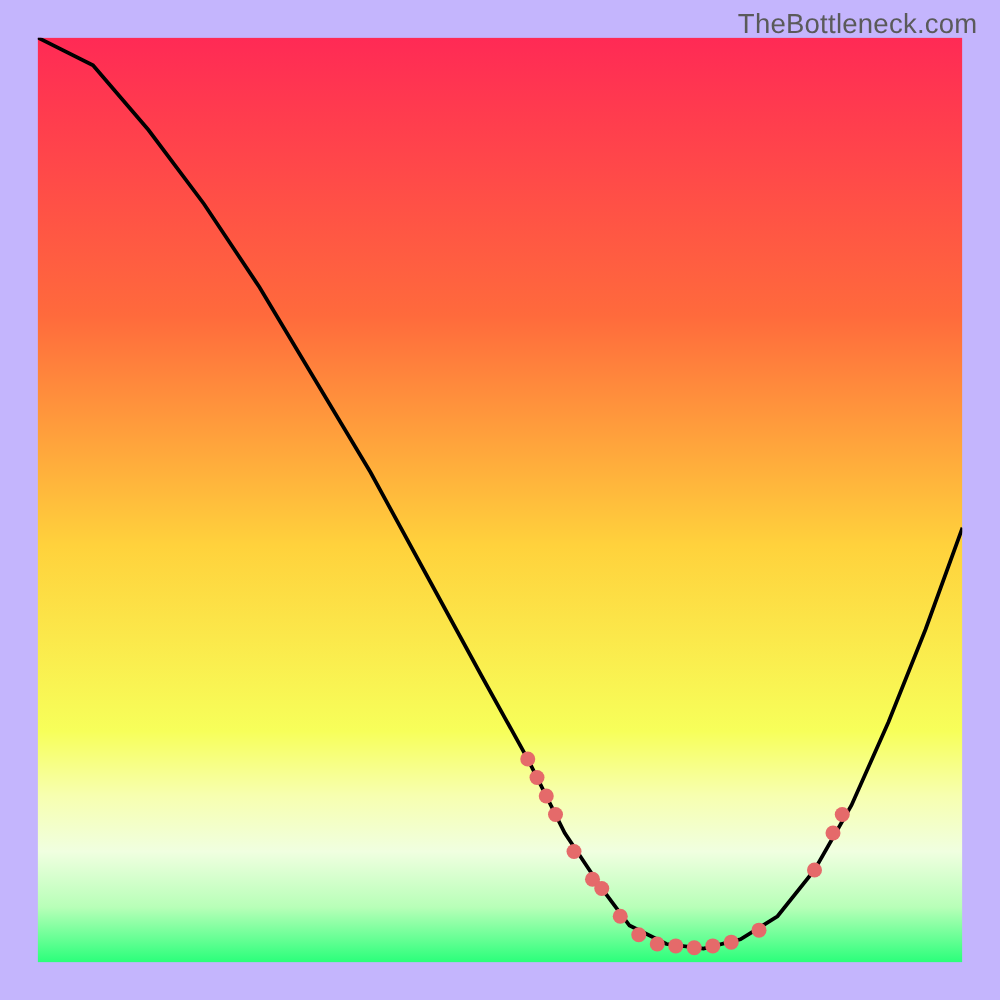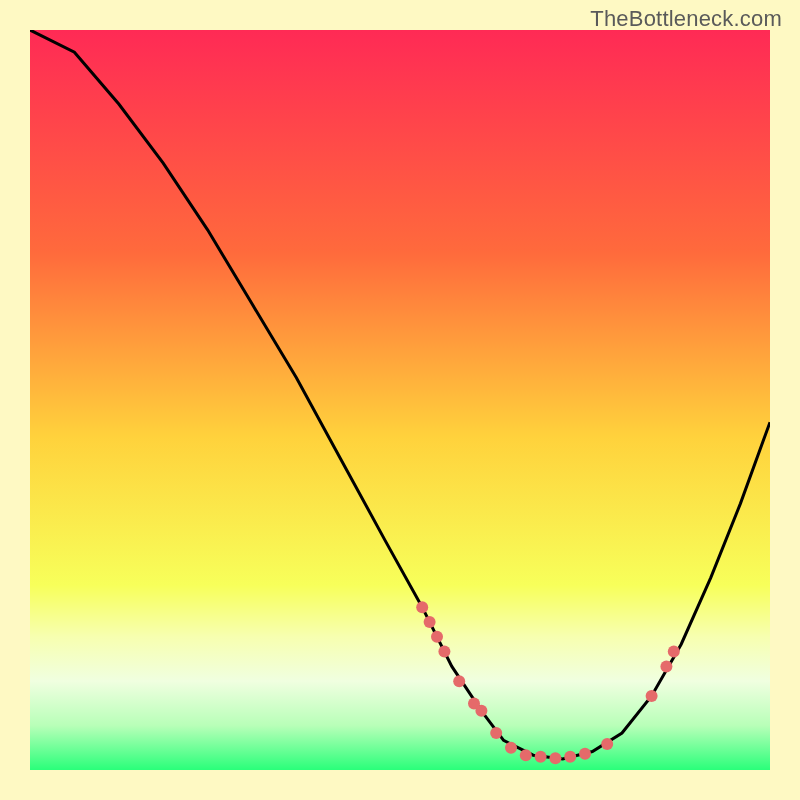--- a/index.html
+++ b/index.html
@@ -8,21 +8,21 @@
     background: #000;
     width: 800px;
     height: 800px;
     overflow: hidden;
     font-family: Arial, sans-serif;
   }
   .container {
     position: relative;
     width: 800px;
     height: 800px;
-    background: #fef9c3;
+    background: #c4b5fd;
   }
   .watermark {
     position: absolute;
     top: 6px;
     right: 18px;
     color: #5a5a5a;
     font-size: 22px;
     font-weight: 500;
     letter-spacing: 0.2px;
     z-index: 10;

